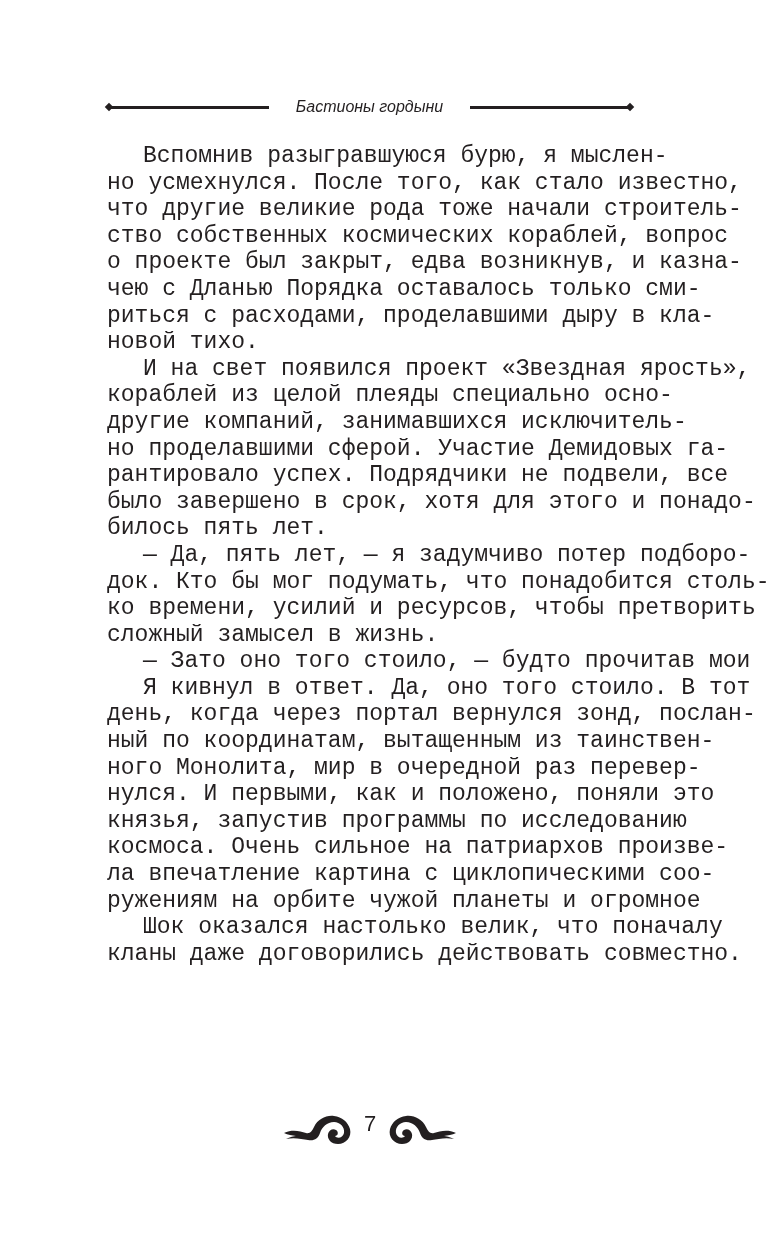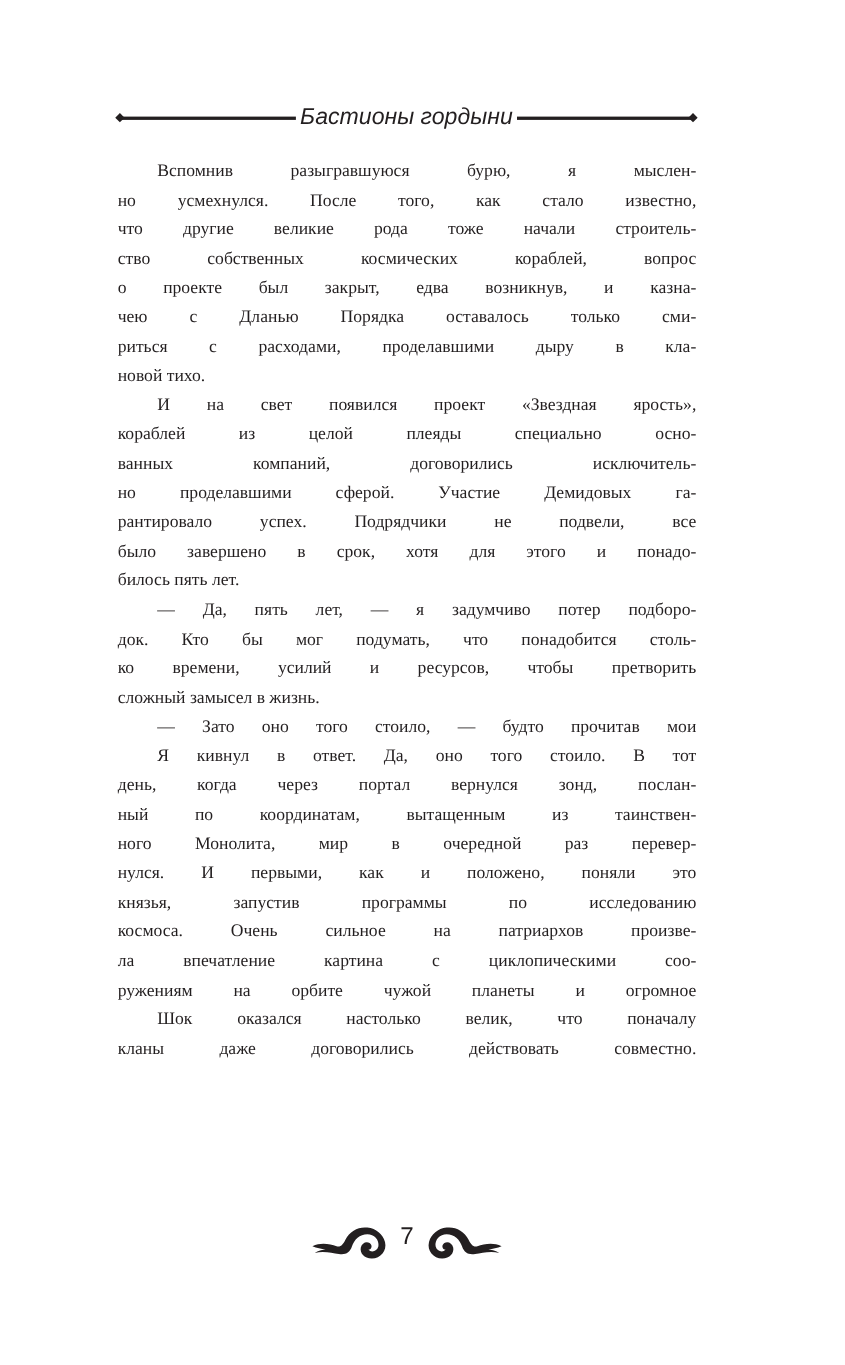--- a/index.html
+++ b/index.html
@@ -40,31 +40,31 @@
     .rh-diamond.left { left: 1px; }
     .rh-diamond.right { right: 1px; }
     .rh-title {
       position: absolute;
       left: 0;
       right: 0;
       top: 1px;
       text-align: center;
       font-family: "Liberation Sans", sans-serif;
       font-style: italic;
-      font-size: 21px;
+      font-size: 16px;
       line-height: 24px;
       color: #231f20;
     }
     .body-text {
       position: absolute;
       top: 143px;
       left: 107px;
       width: 526px;
-      font-family: Liberation Serif, serif;
-      font-size: 16px;
+      font-family: Liberation Mono, monospace;
+      font-size: 23px;
       line-height: 26.6px;
       color: #231f20;
     }
     .line {
       display: block;
       white-space: nowrap;
       text-align: justify;
       text-align-last: justify;
       height: 26.6px;
       overflow: visible;
@@ -123,21 +123,21 @@
     <span class="line">ство собственных космических кораблей, вопрос</span>
     <span class="line">о проекте был закрыт, едва возникнув, и казна-</span>
     <span class="line">чею с Дланью Порядка оставалось только сми-</span>
     <span class="line">риться с расходами, проделавшими дыру в кла-</span>
     <span class="line last">новой тихо.</span>
   </div>
 
   <div>
     <span class="line indent">И на свет появился проект «Звездная ярость»,</span>
     <span class="line">кораблей из целой плеяды специально осно-</span>
-    <span class="line">ванных компаний, договорились исключитель-</span>
+    <span class="line">другие компаний, занимавшихся исключитель-</span>
     <span class="line">но проделавшими сферой. Участие Демидовых га-</span>
     <span class="line">рантировало успех. Подрядчики не подвели, все</span>
     <span class="line">было завершено в срок, хотя для этого и понадо-</span>
     <span class="line last">билось пять лет.</span>
   </div>
 
   <div>
     <span class="line indent">— Да, пять лет, — я задумчиво потер подборо-</span>
     <span class="line">док. Кто бы мог подумать, что понадобится столь-</span>
     <span class="line">ко времени, усилий и ресурсов, чтобы претворить</span>

